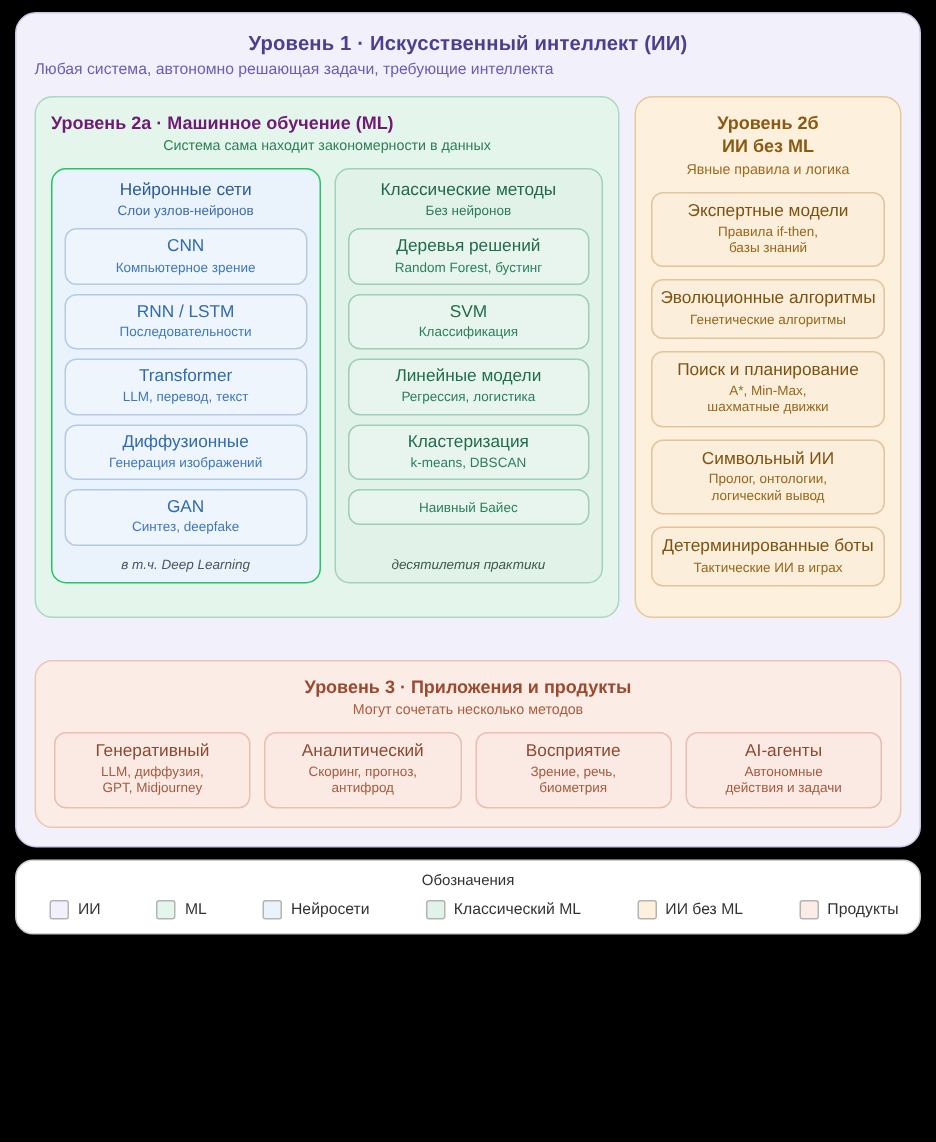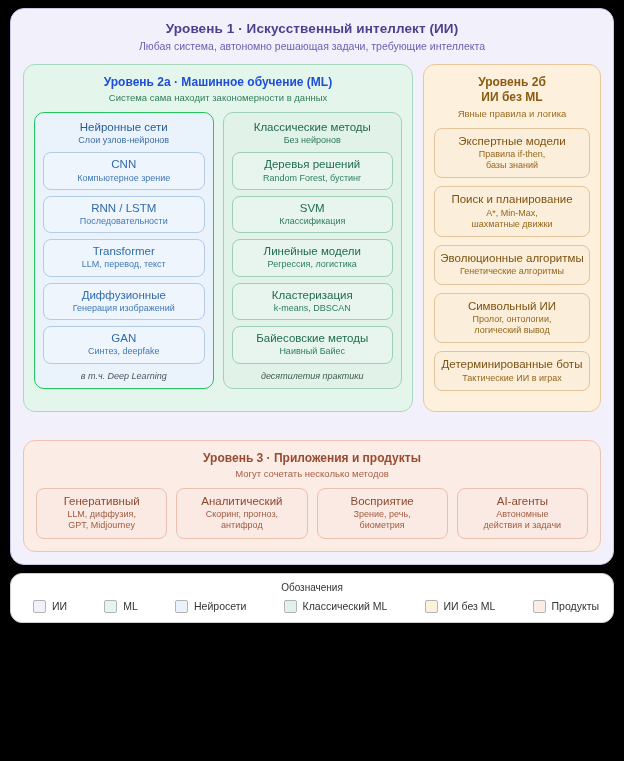--- a/index.html
+++ b/index.html
@@ -35,21 +35,20 @@
   }
   .l1-title {
     text-align: center;
     color: #4b3f8f;
     font-size: 13.5px;
     font-weight: bold;
     line-height: 1.25;
     letter-spacing: .1px;
   }
   .l1-sub {
-    text-align: center;
     color: #6a5fb0;
     font-size: 10.5px;
     line-height: 1.3;
     margin-top: 2px;
     margin-bottom: 10px;
   }
 
   .two-col {
     display: flex;
     gap: 10px;
@@ -60,22 +59,21 @@
   .level2a {
     background: #e4f6ec;
     border: 1px solid #a9d9bf;
     border-radius: 12px;
     padding: 10px 10px 12px 10px;
     box-sizing: border-box;
     flex: 1 1 auto;
     width: 372px;
   }
   .l2a-title {
-    text-align: center;
-    color: #1d4ed8;
+    color: #701a75;
     font-size: 12px;
     font-weight: bold;
     line-height: 1.25;
   }
   .l2a-sub {
     text-align: center;
     color: #2f7d58;
     font-size: 9.5px;
     margin-top: 2px;
     margin-bottom: 9px;
@@ -327,46 +325,45 @@
             </div>
             <div class="chip">
               <div class="c-name">Линейные модели</div>
               <div class="c-desc">Регрессия, логистика</div>
             </div>
             <div class="chip">
               <div class="c-name">Кластеризация</div>
               <div class="c-desc">k-means, DBSCAN</div>
             </div>
             <div class="chip">
-              <div class="c-name">Байесовские методы</div>
               <div class="c-desc">Наивный Байес</div>
             </div>
 
             <div class="foot-note">десятилетия практики</div>
           </div>
 
         </div>
       </div>
 
       <div class="level2b">
         <div class="l2b-title">Уровень 2б</div>
         <div class="l2b-title">ИИ без ML</div>
         <div class="l2b-sub">Явные правила и логика</div>
 
         <div class="chip warm">
           <div class="c-name">Экспертные модели</div>
           <div class="c-desc">Правила if-then,<br>базы знаний</div>
         </div>
         <div class="chip warm">
+          <div class="c-name">Эволюционные алгоритмы</div>
+          <div class="c-desc">Генетические алгоритмы</div>
+        </div>
+        <div class="chip warm">
           <div class="c-name">Поиск и планирование</div>
           <div class="c-desc">A*, Min-Max,<br>шахматные движки</div>
-        </div>
-        <div class="chip warm">
-          <div class="c-name">Эволюционные алгоритмы</div>
-          <div class="c-desc">Генетические алгоритмы</div>
         </div>
         <div class="chip warm">
           <div class="c-name">Символьный ИИ</div>
           <div class="c-desc">Пролог, онтологии,<br>логический вывод</div>
         </div>
         <div class="chip warm">
           <div class="c-name">Детерминированные боты</div>
           <div class="c-desc">Тактические ИИ в играх</div>
         </div>
       </div>

